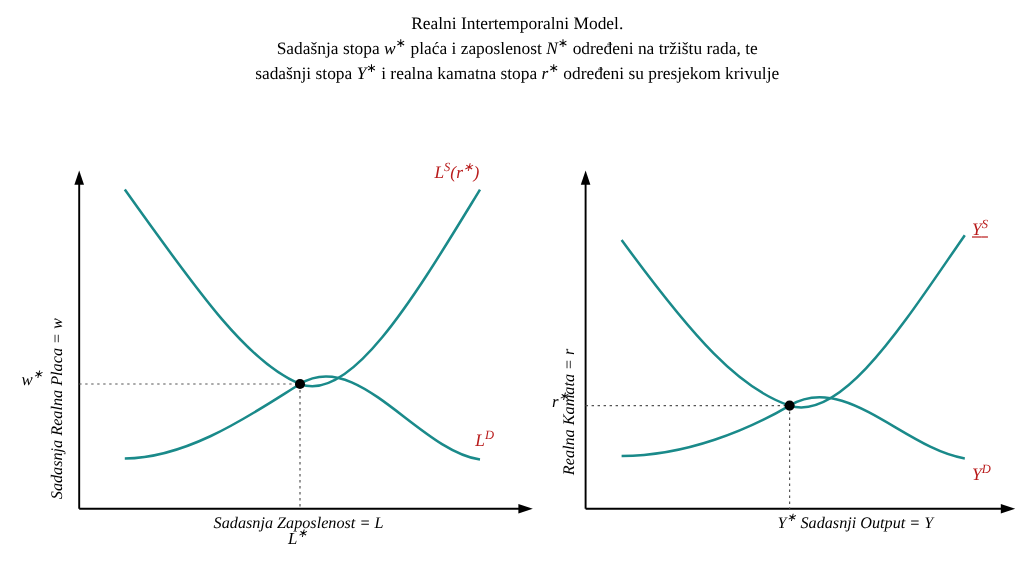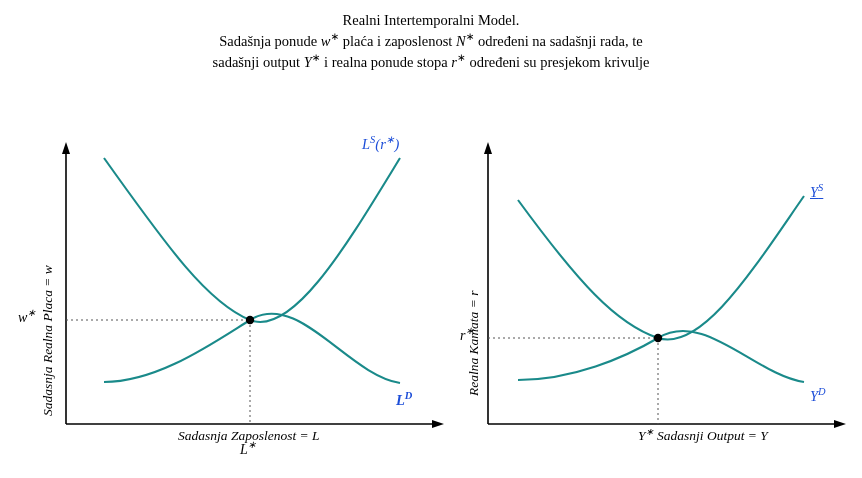--- a/index.html
+++ b/index.html
@@ -61,40 +61,40 @@
   .vert {
     transform-origin: 0 0;
     transform: rotate(-90deg);
   }
   .curve-label {
     position: absolute;
     font-family: "Liberation Serif", serif;
     font-style: italic;
     font-size: 14.5px;
     white-space: nowrap;
-    color: #1d4ed8;
+    color: #b91c1c;
   }
   .tick-label {
     position: absolute;
     font-family: "Liberation Serif", serif;
     font-style: italic;
     font-size: 14px;
     white-space: nowrap;
     color: #000000;
   }
 </style>
 </head>
 <body>
 
 <div id="page">
 
   <div class="caption">
     <span class="line">Realni Intertemporalni Model.</span>
-    <span class="line"><span>Sadašnja ponude </span><span class="it">w</span><span class="sup">∗</span><span> plaća i zaposlenost </span><span class="it">N</span><span class="sup">∗</span><span> određeni na sadašnji rada, te</span></span>
-    <span class="line"><span>sadašnji output </span><span class="it">Y</span><span class="sup">∗</span><span> i realna ponude stopa </span><span class="it">r</span><span class="sup">∗</span><span> određeni su presjekom krivulje</span></span>
+    <span class="line"><span>Sadašnja stopa </span><span class="it">w</span><span class="sup">∗</span><span> plaća i zaposlenost </span><span class="it">N</span><span class="sup">∗</span><span> određeni na tržištu rada, te</span></span>
+    <span class="line"><span>sadašnji stopa </span><span class="it">Y</span><span class="sup">∗</span><span> i realna kamatna stopa </span><span class="it">r</span><span class="sup">∗</span><span> određeni su presjekom krivulje</span></span>
   </div>
 
   <div class="panel" id="panel-left">
     <svg width="440" height="340" viewBox="0 0 440 340">
 
       <line x1="48" y1="296" x2="48" y2="22" stroke="#000000" stroke-width="1.6"></line>
       <polygon points="48,14 44,26 52,26" fill="#000000"></polygon>
 
       <line x1="48" y1="296" x2="418" y2="296" stroke="#000000" stroke-width="1.6"></line>
       <polygon points="426,296 414,292 414,300" fill="#000000"></polygon>
@@ -107,21 +107,21 @@
       <line x1="232" y1="192" x2="232" y2="296" stroke="#555555" stroke-width="1" stroke-dasharray="2,3"></line>
 
       <circle cx="232" cy="192" r="4.2" fill="#000000"></circle>
     </svg>
 
     <div class="axis-label vert" style="left: 22px; top: 288px;">Sadasnja Realna Placa = w</div>
     <div class="axis-label" style="left: 160px; top: 300px; font-family: Liberation Serif, serif;">Sadasnja Zaposlenost = L</div>
 
     <div class="curve-label" style="left: 344px; top: 8px;"><span class="it">L</span><span class="sup">S</span><span class="it">(r</span><span class="sup">∗</span><span class="it">)</span></div>
 
-    <div class="curve-label" style="left: 378px; top: 264px; font-weight: bold;"><span class="it">L</span><span class="sup">D</span></div>
+    <div class="curve-label" style="left: 378px; top: 232px;"><span class="it">L</span><span class="sup">D</span></div>
 
     <div class="tick-label" style="left: 0px; top: 182px;"><span class="it">w</span><span class="sup">∗</span></div>
 
     <div class="tick-label" style="left: 222px; top: 314px;"><span class="it">L</span><span class="sup">∗</span></div>
   </div>
 
   <div class="panel" id="panel-right">
     <svg width="410" height="340" viewBox="0 0 410 340">
 
       <line x1="36" y1="296" x2="36" y2="22" stroke="#000000" stroke-width="1.6"></line>
@@ -135,21 +135,21 @@
       <path d="M 66,252 C 120,252 172,230 206,210 C 252,182 302,246 352,254" fill="none" stroke="#1a8a8a" stroke-width="2.1"></path>
 
       <line x1="36" y1="210" x2="206" y2="210" stroke="#555555" stroke-width="1" stroke-dasharray="2,3"></line>
       <line x1="206" y1="210" x2="206" y2="296" stroke="#555555" stroke-width="1" stroke-dasharray="2,3"></line>
 
       <circle cx="206" cy="210" r="4.2" fill="#000000"></circle>
     </svg>
 
     <div class="axis-label vert" style="left: 14px; top: 268px;">Realna Kamata = r</div>
 
-    <div class="axis-label" style="left: 186px; top: 300px;"><span class="it">Y</span><span class="sup">∗</span><span> Sadasnji Output = Y</span></div>
+    <div class="axis-label" style="left: 196px; top: 300px;"><span class="it">Y</span><span class="sup">∗</span><span> Sadasnji Output = Y</span></div>
 
     <div class="curve-label" style="left: 358px; top: 56px; text-decoration: underline;"><span class="it">Y</span><span class="sup">S</span></div>
 
     <div class="curve-label" style="left: 358px; top: 260px;"><span class="it">Y</span><span class="sup">D</span></div>
 
     <div class="tick-label" style="left: 8px; top: 200px;"><span class="it">r</span><span class="sup">∗</span></div>
   </div>
 
 </div>
 

